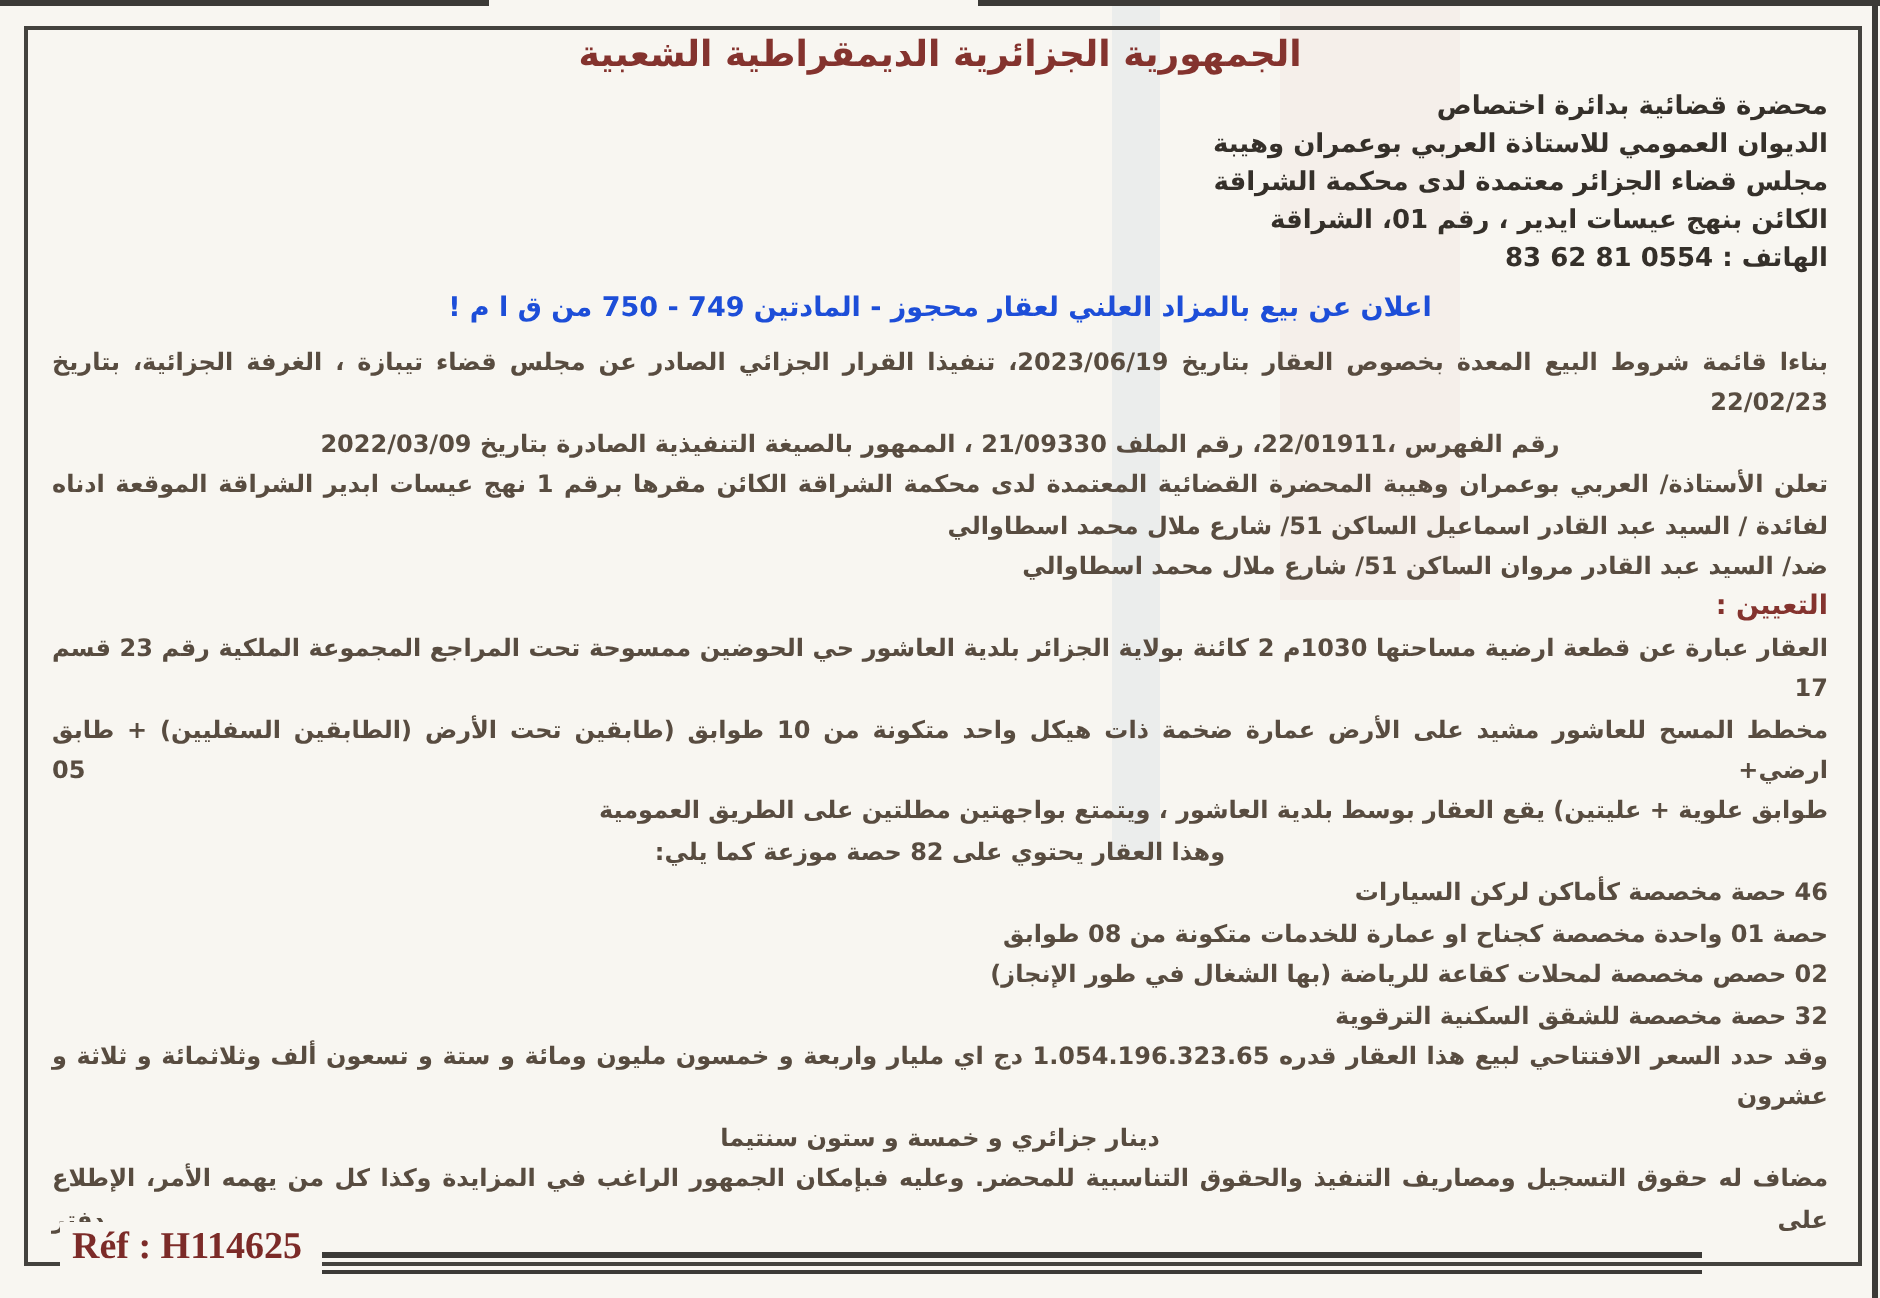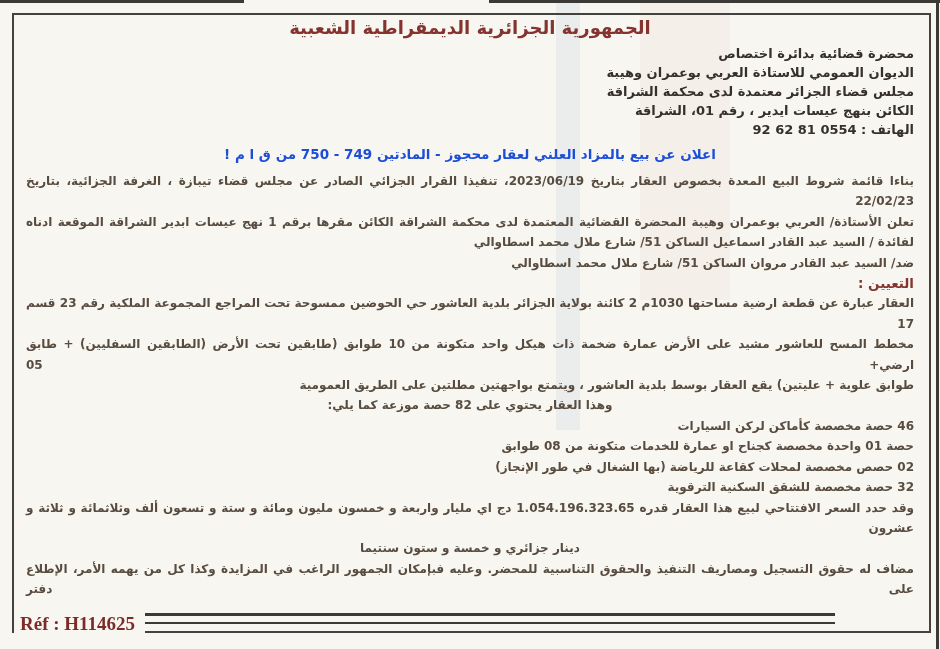--- a/index.html
+++ b/index.html
@@ -26,22 +26,22 @@
   .office{text-align:right;font-weight:bold;font-size:13px;line-height:19px;color:#35302a;}
   .announce{text-align:center;font-weight:bold;font-size:13.5px;line-height:20px;
     color:#1d4ed8;margin:5px 0 7px 0;}
   .body-lines{font-size:12px;font-weight:bold;color:#584c40;}
   .body-lines > div{line-height:20.4px;}
   .l-full{text-align:justify;text-align-last:justify;}
   .l-center{text-align:center;}
   .l-right{text-align:right;}
   .maroon{color:#84332e;font-size:13.5px;}
   
-  .ref-row{position:absolute;left:14px;top:611px;width:821px;display:flex;
-    align-items:flex-start;z-index:5;direction:ltr;}
+  .ref-row{position:absolute;left:30px;top:611px;width:821px;display:flex;
+    align-items:flex-end;z-index:5;direction:ltr;}
   .ref-label{font-family:"Liberation Serif","DejaVu Serif",serif;font-weight:bold;
     font-size:19px;color:#7c2b28;background:#f8f6f1;padding:2px 10px 2px 6px;}
   .ref-rule{flex:1;height:6px;margin-top:2px;
     border-top:3px solid #3c3a37;border-bottom:2px solid #3c3a37;}
 </style>
 </head>
 <body>
 
 <div class="streak-blue"></div>
 <div class="streak-pink"></div>
@@ -50,27 +50,28 @@
 <div class="frame"></div>
 
 <div class="content">
   <div class="title">الجمهورية الجزائرية الديمقراطية الشعبية</div>
 
   <div class="office">
     <div>محضرة قضائية بدائرة اختصاص</div>
     <div>الديوان العمومي للاستاذة العربي بوعمران وهيبة</div>
     <div>مجلس قضاء الجزائر معتمدة لدى محكمة الشراقة</div>
     <div>الكائن بنهج عيسات ايدير ، رقم 01، الشراقة</div>
-    <div>الهاتف : 0554 81 62 92</div>
+    <div>الهاتف : 0554 81 62 83</div>
   </div>
 
   <div class="announce">اعلان عن بيع بالمزاد العلني لعقار محجوز - المادتين 749 - 750 من ق ا م !</div>
 
   <div class="body-lines">
     <div class="l-full">بناءا قائمة شروط البيع المعدة بخصوص العقار بتاريخ 2023/06/19، تنفيذا القرار الجزائي الصادر عن مجلس قضاء تيبازة ، الغرفة الجزائية، بتاريخ 22/02/23</div>
+    <div class="l-center">رقم الفهرس ،22/01911، رقم الملف 21/09330 ، الممهور بالصيغة التنفيذية الصادرة بتاريخ 2022/03/09</div>
     <div class="l-full">تعلن الأستاذة/ العربي بوعمران وهيبة المحضرة القضائية المعتمدة لدى محكمة الشراقة الكائن مقرها برقم 1 نهج عيسات ابدير الشراقة الموقعة ادناه</div>
     <div class="l-right">لفائدة / السيد عبد القادر اسماعيل الساكن 51/ شارع ملال محمد اسطاوالي</div>
     <div class="l-right">ضد/ السيد عبد القادر مروان الساكن 51/ شارع ملال محمد اسطاوالي</div>
     <div class="l-right maroon">التعيين :</div>
     <div class="l-full">العقار عبارة عن قطعة ارضية مساحتها 1030م 2 كائنة بولاية الجزائر بلدية العاشور حي الحوضين ممسوحة تحت المراجع المجموعة الملكية رقم 23 قسم 17</div>
     <div class="l-full">مخطط المسح للعاشور مشيد على الأرض عمارة ضخمة ذات هيكل واحد متكونة من 10 طوابق (طابقين تحت الأرض (الطابقين السفليين) + طابق ارضي+ 05</div>
     <div class="l-right">طوابق علوية + عليتين) يقع العقار بوسط بلدية العاشور ، ويتمتع بواجهتين مطلتين على الطريق العمومية</div>
     <div class="l-center">وهذا العقار يحتوي على 82 حصة موزعة كما يلي:</div>
     <div class="l-right">46 حصة مخصصة كأماكن لركن السيارات</div>
     <div class="l-right">حصة 01 واحدة مخصصة كجناح او عمارة للخدمات متكونة من 08 طوابق</div>

